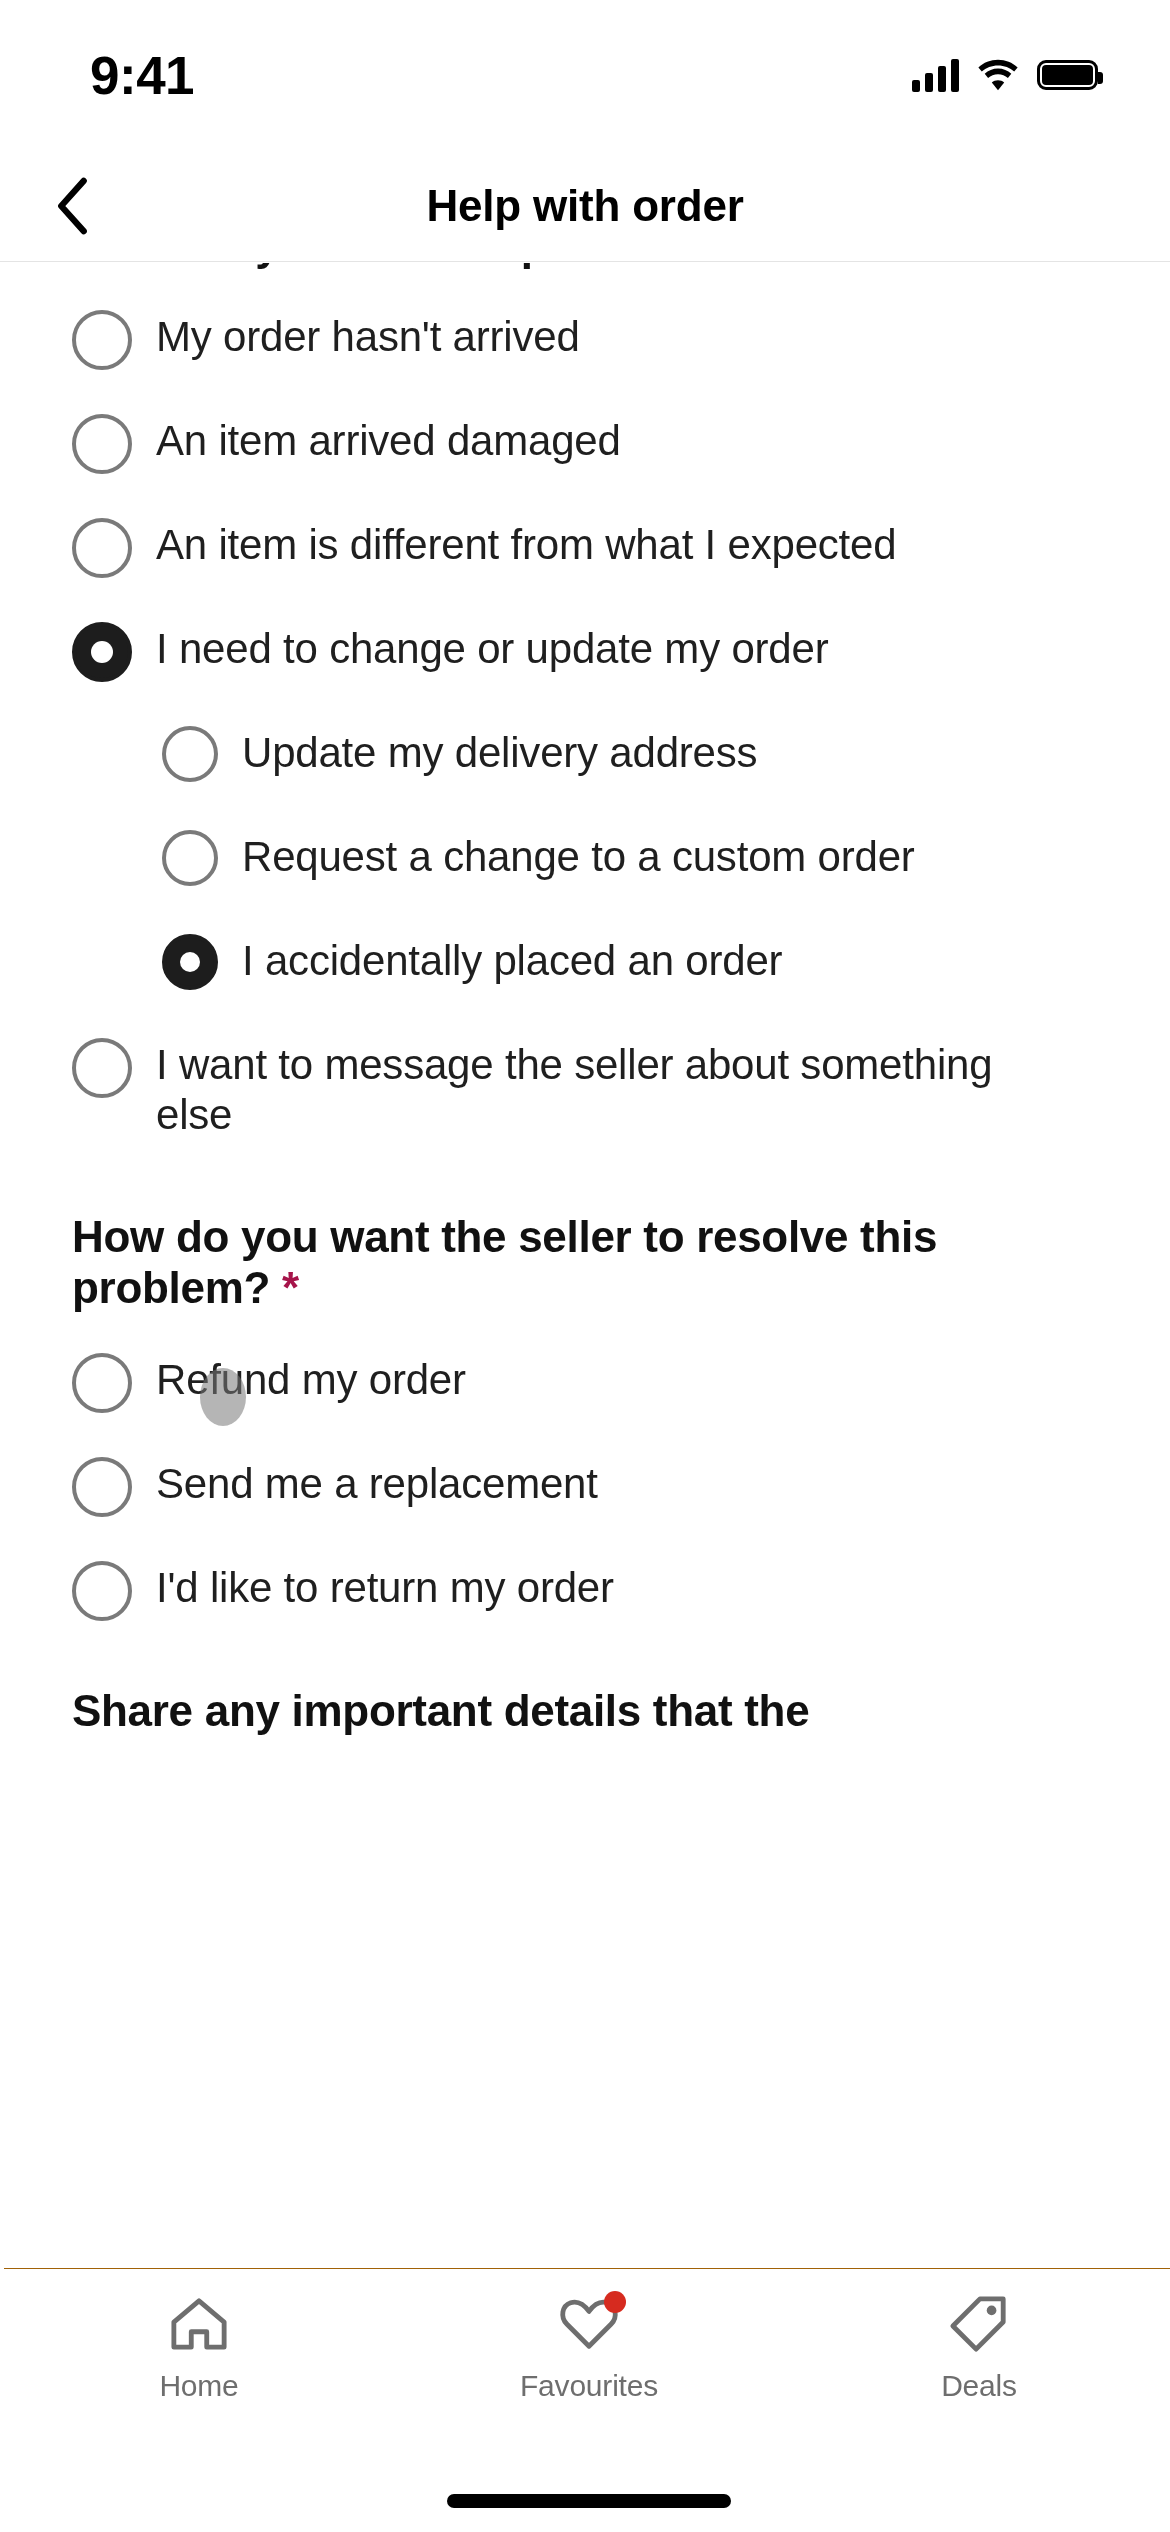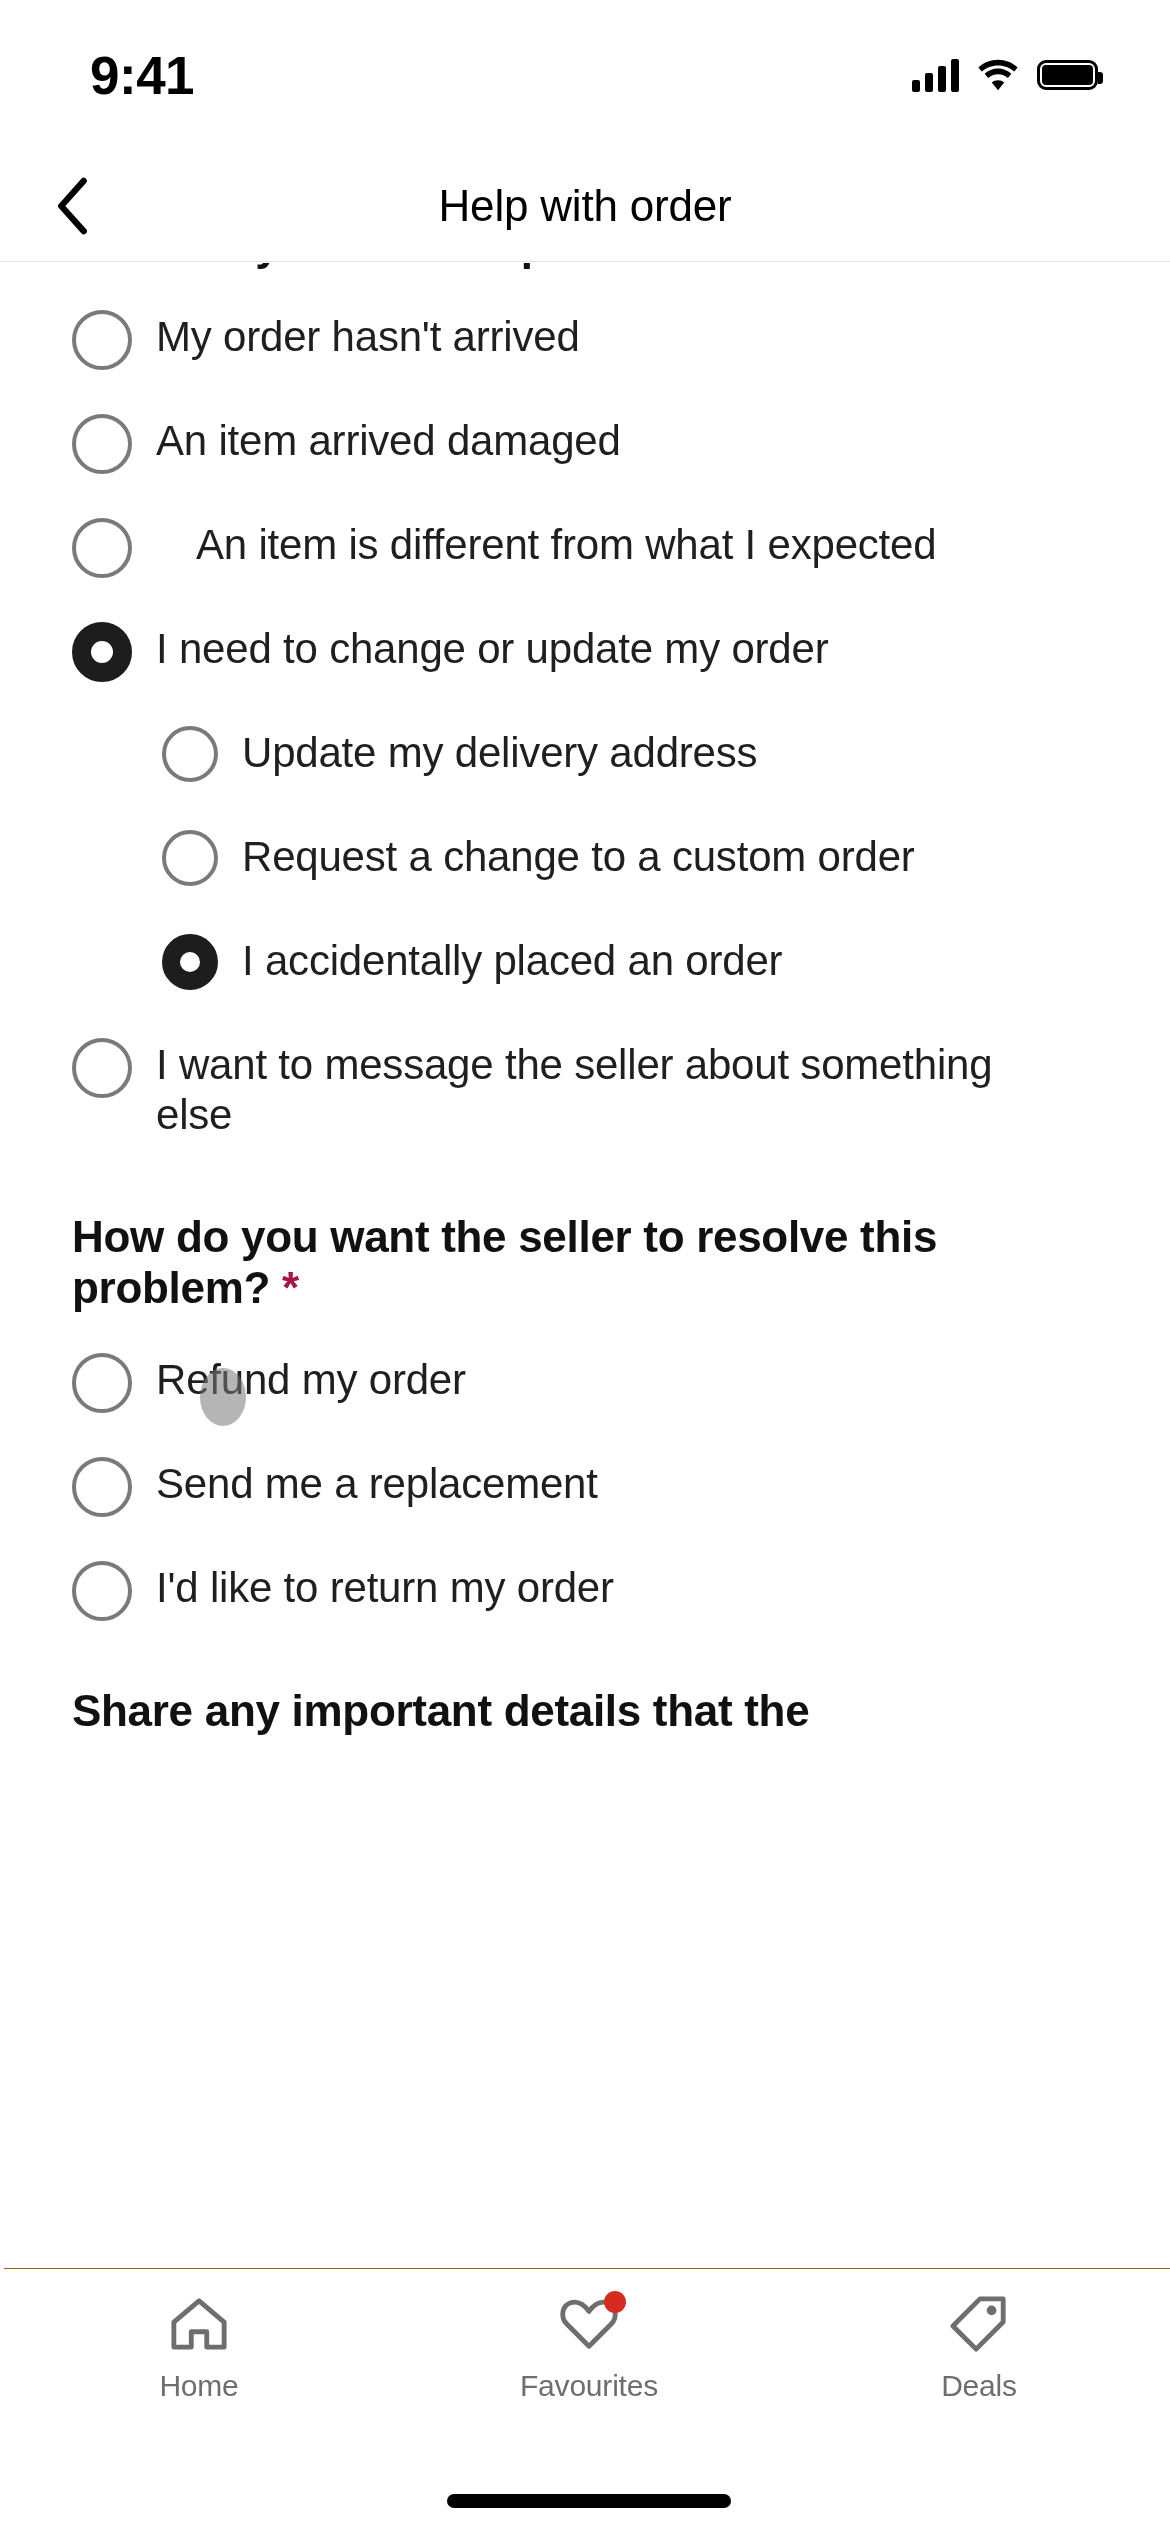--- a/index.html
+++ b/index.html
@@ -37,21 +37,21 @@
   .navbar {
     position:absolute; top:150px; left:0; width:1170px; height:112px;
     border-bottom:1px solid #e4e4e4;
     display:flex; align-items:center; justify-content:center;
   }
   .nav-back {
     position:absolute; left:22px; top:0; height:112px; width:100px;
     display:flex; align-items:center; justify-content:center;
   }
   .nav-back svg { display:block; }
-  .nav-title { font-size:44px; font-weight:400; color:#000; letter-spacing:-0.2px; }
+  .nav-title { font-size:44px; font-weight:700; color:#000; letter-spacing:-0.2px; }
 
   
   .content {
     position:absolute; top:263px; left:0; width:1049px; height:2005px;
     overflow:hidden;
   }
   .scroller { position:absolute; left:0; top:-44px; width:1170px; padding:0 72px; }
 
   .section-title {
     font-size:44px; font-weight:700; color:#111; line-height:1.16;
@@ -165,21 +165,21 @@
           <span class="opt-label">My order hasn't arrived</span>
         </div>
 
         <div class="opt">
           <span class="radio"></span>
           <span class="opt-label">An item arrived damaged</span>
         </div>
 
         <div class="opt">
           <span class="radio"></span>
-          <span class="opt-label" style="max-width:830px;margin-left:40px;">An item is different from what I expected</span>
+          <span class="opt-label" style="max-width:830px;">An item is different from what I expected</span>
         </div>
 
         <div class="opt">
           <span class="radio on"></span>
           <span class="opt-label">I need to change or update my order</span>
         </div>
 
         <div class="opt sub">
           <span class="radio"></span>
           <span class="opt-label">Update my delivery address</span>

